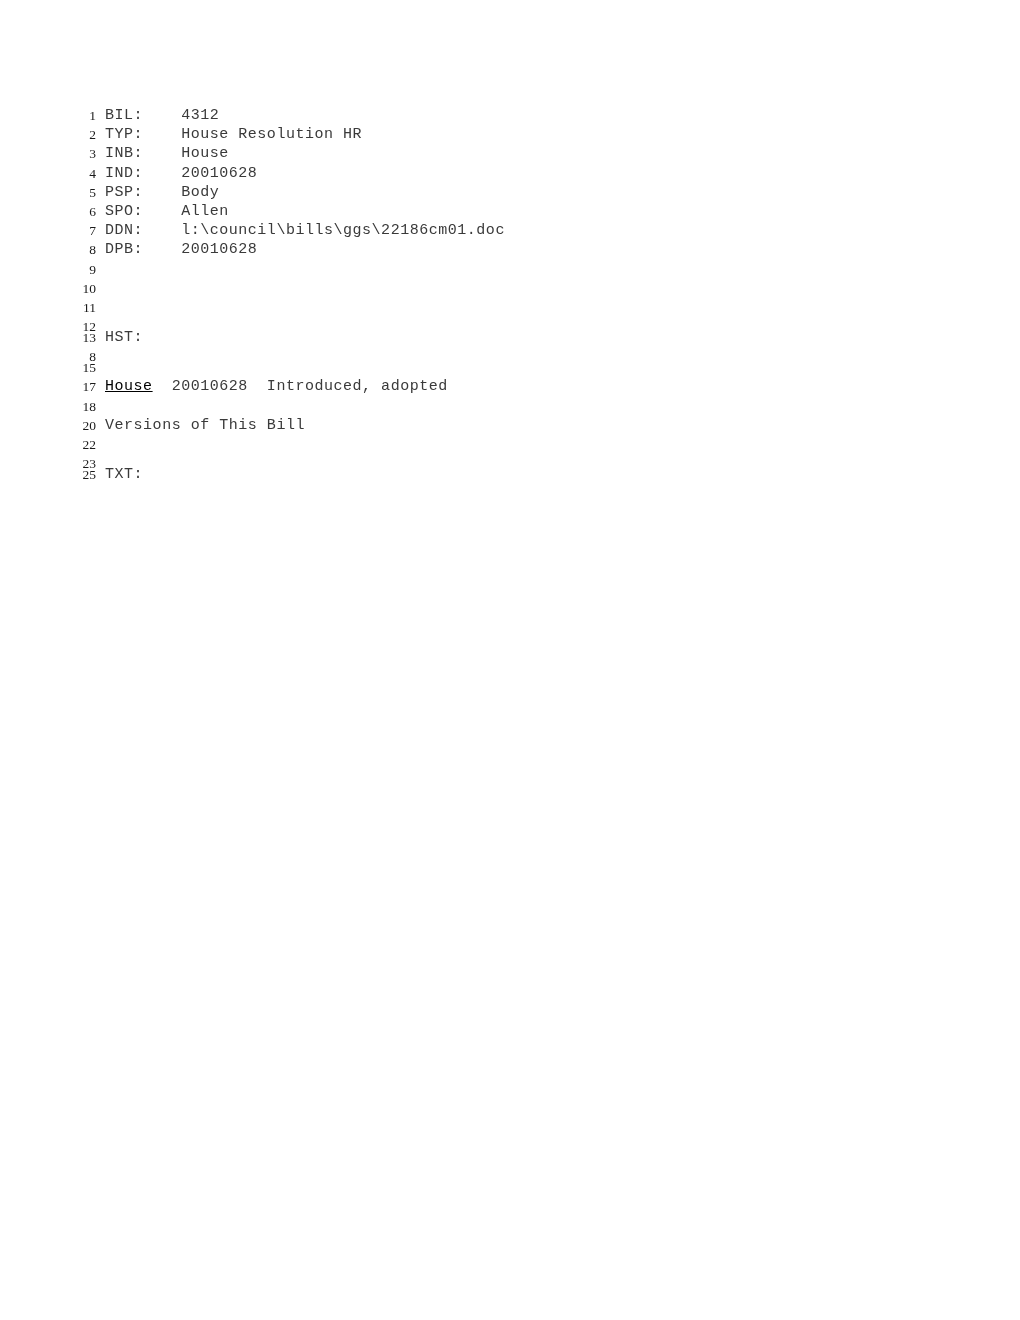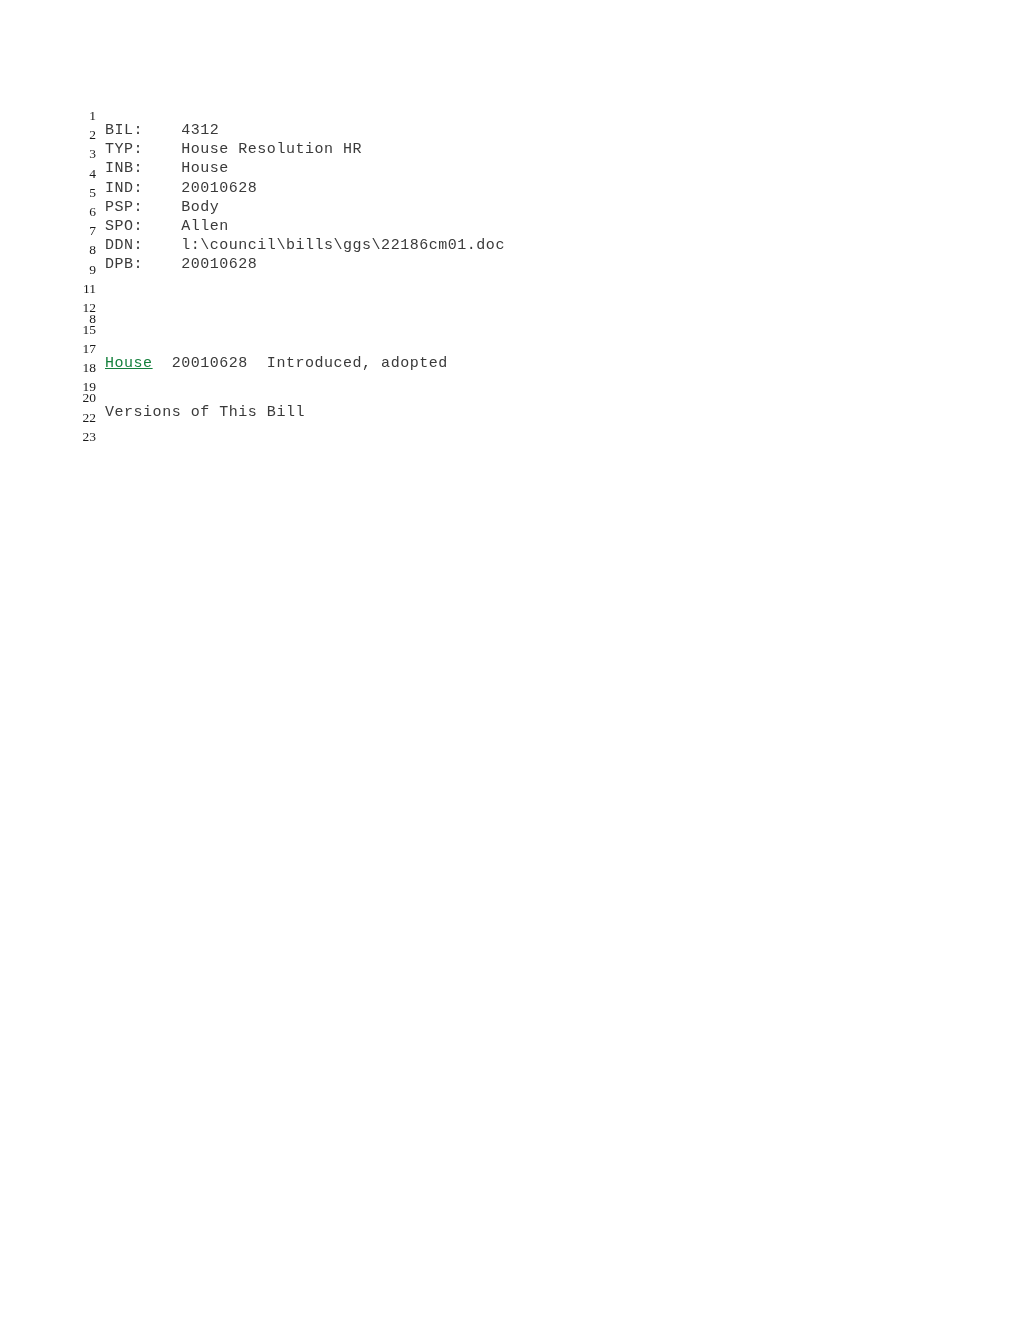--- a/index.html
+++ b/index.html
@@ -51,32 +51,32 @@
     font-family: "Liberation Serif", "DejaVu Serif", serif;
     font-size: 13.5px;
     line-height: 16px;
     color: #1a1a1a;
     -webkit-font-smoothing: none;
   }
 
   .content {
     position: absolute;
     left: 31px;
-    top: 15px;
+    top: 0;
     font-family: "Liberation Mono", "DejaVu Sans Mono", monospace;
     font-size: 15px;
     line-height: 16px;
     letter-spacing: 0.52px;
     color: #3a3a3a;
     white-space: pre;
   }
 
   a.biblink,
   .biblink {
-    color: #15803d;
+    color: #000000;
     text-decoration: underline;
   }
 </style>
 </head>
 <body>
 
 <div id="page">
   <div id="listing">
 
     <div class="line">
@@ -116,31 +116,39 @@
 
     <div class="line">
       <span class="lineno">8</span>
       <span class="content">DPB:    20010628</span>
     </div>
 
     <div class="line">
       <span class="lineno">9</span>
     </div>
 
+    <div class="line">
+      <span class="lineno">10</span>
+      <span class="content"></span>
+    </div>
 
     <div class="line">
       <span class="lineno">11</span>
       <span class="content"></span>
     </div>
 
     <div class="line tight">
       <span class="lineno">12</span>
       <span class="content"></span>
     </div>
 
+    <div class="line">
+      <span class="lineno">13</span>
+      <span class="content">HST:</span>
+    </div>
 
     <div class="line tight">
       <span class="lineno">8</span>
       <span class="content"></span>
     </div>
 
     <div class="line">
       <span class="lineno">15</span>
     </div>
 
@@ -148,37 +156,37 @@
     <div class="line">
       <span class="lineno">17</span>
       <span class="content"><a class="biblink" href="#">House</a><span>  20010628  Introduced, adopted</span></span>
     </div>
 
     <div class="line">
       <span class="lineno">18</span>
       <span class="content"></span>
     </div>
 
-    <div class="line tight">
-      <span class="lineno">19</span>
-      <span class="content"></span>
-    </div>
 
     <div class="line">
       <span class="lineno">20</span>
       <span class="content">Versions of This Bill</span>
     </div>
 
 
     <div class="line">
       <span class="lineno">22</span>
       <span class="content"></span>
     </div>
 
     <div class="line tight">
       <span class="lineno">23</span>
       <span class="content"></span>
     </div>
 
 
+    <div class="line">
+      <span class="lineno">25</span>
+      <span class="content">TXT:</span>
+    </div>
 
   </div>
 </div>
 
 </body></html>

